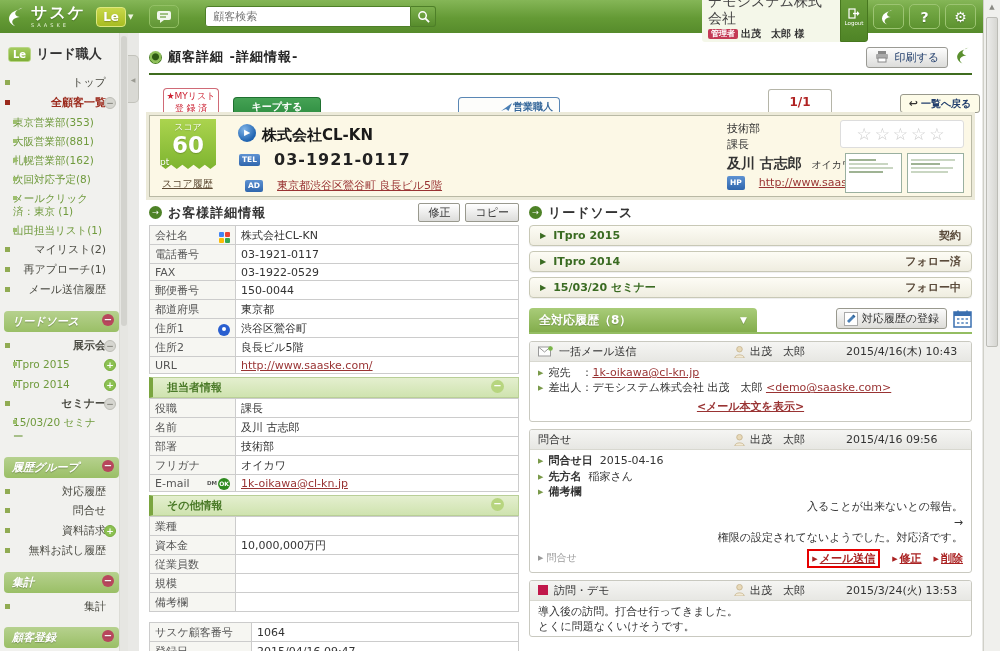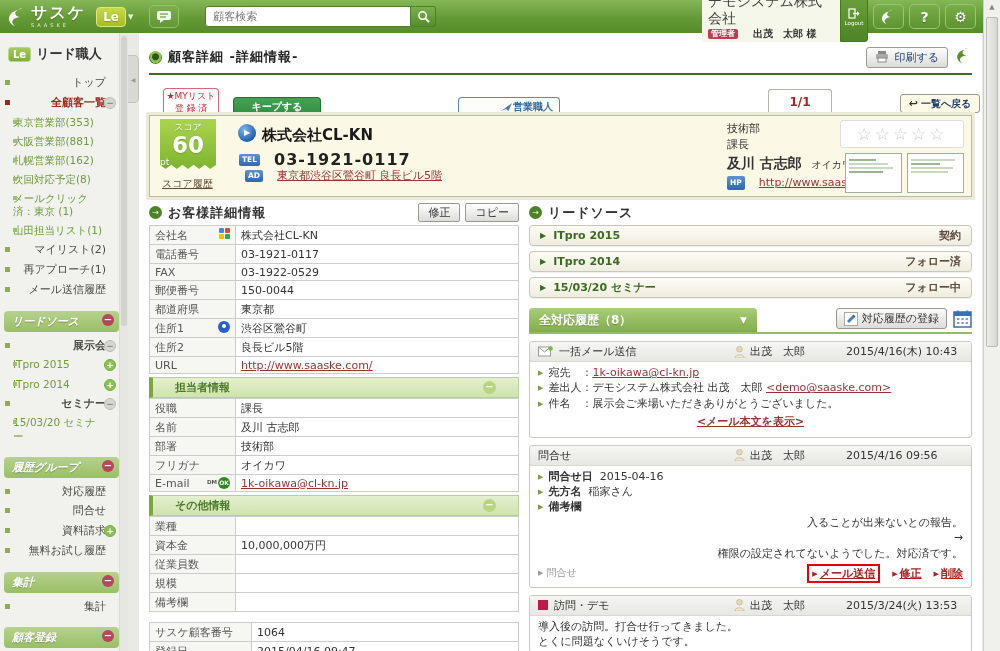--- a/index.html
+++ b/index.html
@@ -21,21 +21,21 @@
     background:linear-gradient(#7cb04d,#629636); display:flex; align-items:center; justify-content:center; }
   .search-wrap { margin-left:26px; display:flex; align-items:center; }
   .search-input { width:206px; height:21px; border:1px solid #4e7f28; border-radius:3px 0 0 3px; padding:0 7px; font-size:11px; color:#555;
     font-family:"DejaVu Sans","Liberation Sans",sans-serif; }
   .search-btn { width:25px; height:21px; border:1px solid #4e7f28; border-left:none; border-radius:0 3px 3px 0;
     background:linear-gradient(#7cb04d,#578c2c); display:flex; align-items:center; justify-content:center; }
   .top-right { margin-left:auto; display:flex; align-items:center; gap:5px; }
   .account { display:flex; }
   .account-box { background:#f4f7e9; border-radius:3px 0 0 3px; padding:2px 6px; width:138px; line-height:1.25; }
   .account-company { font-size:14px; color:#444; }
-  .account-line2 { display:flex; align-items:center; gap:15px; }
+  .account-line2 { display:flex; align-items:center; gap:3px; }
   .role-badge { background:#c43a56; color:#fff; font-size:8px; padding:0 3px; border-radius:2px; font-weight:bold; }
   .account-user { font-size:10px; font-weight:bold; color:#333; }
   .logout-btn { width:28px; background:linear-gradient(#6da23d,#4f8426); border-radius:0 3px 3px 0; display:flex; flex-direction:column;
     align-items:center; justify-content:center; color:#fff; border:1px solid #47771f; }
   .logout-label { font-size:5.5px; margin-top:1px; }
   .icon-btn { width:31px; height:25px; border:1px solid #9cc472; border-radius:5px; background:linear-gradient(#79ad4a,#5d9330);
     display:flex; align-items:center; justify-content:center; color:#fff; font-weight:bold; font-size:14px; text-shadow:0 1px 1px rgba(0,0,0,.25); }
 
   
   .sidebar { position:absolute; top:33px; left:0; width:128px; bottom:0; background:#f1f1ee; z-index:5; }
@@ -94,21 +94,21 @@
     clip-path:polygon(0 0,100% 0,100% 88%,90% 96%,80% 88%,70% 96%,60% 88%,50% 96%,40% 88%,30% 96%,20% 88%,10% 96%,0 88%);
     text-shadow:0 1px 1px rgba(0,0,0,.2); }
   .ribbon-label { font-size:9px; padding-top:2px; }
   .ribbon-value { font-size:23px; font-weight:bold; line-height:1; }
   .ribbon-unit { font-size:9px; text-align:left; padding-right:8px; }
   .score-history { position:absolute; left:12px; top:61px; font-size:10px; color:#5d4a33; }
   .play-icon { position:absolute; left:88px; top:8px; width:18px; height:18px; border-radius:50%;
     background:radial-gradient(circle at 35% 30%, #7fb4e8, #1f63b0 70%); color:#fff; font-size:8px; text-align:center; line-height:18px; cursor:pointer; }
   .company-name { position:absolute; left:112px; top:10px; font-size:15px; font-weight:bold; color:#1a1a1a; }
   .tel-row { position:absolute; left:89px; top:34px; display:flex; align-items:center; }
-  .ad-row { position:absolute; left:89px; top:52px; display:flex; align-items:center;padding-left:6px; }
+  .ad-row { position:absolute; left:89px; top:62px; display:flex; align-items:center;padding-left:6px; }
   .bluebadge { display:inline-block; background:linear-gradient(#5e92d2,#2f66ad); color:#fff; font-size:7.5px; font-weight:bold;
     padding:1.5px 3px; border-radius:2px; margin-right:14px; }
   .tel-num { font-size:16px; font-weight:bold; color:#222; letter-spacing:1px; }
   .rlink { color:#993333; }
   .card-right { position:absolute; left:577px; top:5px; line-height:1.45; font-size:11px; color:#333; }
   .person-name { font-size:14px; font-weight:bold; }
   .person-kana { font-size:10px; margin-left:6px; }
   .hp-row { display:flex; align-items:center; margin-top:2px; }
   .stars-box { position:absolute; right:7px; top:4px; width:124px; height:28px; background:#fff; border:1px solid #ddd; border-radius:3px;
     color:#ccc; font-size:17px; text-align:center; line-height:26px; letter-spacing:3px; cursor:pointer; }
@@ -124,31 +124,31 @@
   .sec-heading { display:flex; align-items:center; height:21px; margin-bottom:2px; }
   .heading-icon { width:13px; height:13px; border-radius:50%; background:#4e8227; color:#fff; font-size:8px; line-height:13px; text-align:center; margin-right:6px; }
   .heading-text { font-size:13px; font-weight:bold; color:#333; letter-spacing:1px; }
   .hbtns { margin-left:auto; display:flex; gap:5px; }
   .sbtn { font-size:11px; padding:1px 9px; background:linear-gradient(#fff,#dcdcda); border:1px solid #99998e; border-radius:2px; color:#333; cursor:pointer; }
 
   table.det { width:100%; border-collapse:collapse; font-size:11px; table-layout:fixed; }
   table.det td { border:1px solid #ccc; padding:1.5px 5px; height:16px; overflow:hidden; white-space:nowrap; }
   td.lbl { width:86px; background:#f6f6f2; color:#555; }
   td.val { background:#fff; color:#333; }
-  .lblflex { display:flex; align-items:flex-start; }
+  .lblflex { display:flex; align-items:flex-end; }
   .lblflex .spc { margin-left:auto; }
   .g-icon { width:11px; height:11px; display:inline-grid; grid-template-columns:5px 5px; gap:1px; }
   .g-icon i { width:5px; height:5px; border-radius:1px; }
   .pin-icon { width:12px; height:12px; border-radius:50%; background:#2a5fd0; position:relative; }
   .pin-icon::after { content:""; position:absolute; left:4px; top:3px; width:4px; height:4px; border-radius:50%; background:#fff; }
   .dmok { display:inline-flex; align-items:center; gap:1px; }
   .dm-lbl { font-size:5.5px; font-weight:bold; color:#555; line-height:1; }
   .ok-circ { width:12px; height:12px; border-radius:50%; background:#2e8a1f; color:#fff; font-size:6px; font-weight:bold; text-align:center; line-height:12px; }
   .subsec { margin-top:3px; background:linear-gradient(#e4efcf,#cfe3af); border:1px solid #b9cf97; border-left:4px solid #7aa53f;
-    color:#4a7a28; font-weight:bold; font-size:11px; padding:2px 22px; display:flex; align-items:center; }
+    color:#4a7a28; font-weight:bold; font-size:11px; padding:2px 14px; display:flex; align-items:flex-start; }
   .subsec-minus { margin-left:auto; width:13px; height:13px; border-radius:50%; background:#b7d57f; color:#fff; line-height:12px; text-align:center;
     font-size:10px; font-weight:bold; cursor:pointer; }
   .subsec-minus::after { content:"−"; }
   .meta { margin-top:10px; }
   .meta td.lbl { width:102px; }
 
   
   .lead-bar { height:21px; background:linear-gradient(#fdfcf5,#efede0); border:1px solid #c8c8b6; border-radius:4px; display:flex; align-items:center;
     padding:0 10px; margin-bottom:5px; box-shadow:0 1px 1px rgba(0,0,0,.07); cursor:pointer; }
   .lead-arrow { color:#3a6b22; font-size:8px; margin-right:7px; }
@@ -605,21 +605,20 @@
                 <path d="M0.8,12 C0.8,7.8 10.2,7.8 10.2,12 Z" fill="#f2ead6" stroke="#c0ad85" stroke-width=".7"></path>
               </svg>
             <span>出茂　太郎</span>
           </span>
           <span class="edate">2015/4/16(木) 10:43</span>
 
         </div>
         <div class="entry-body">
           <div class="fld"><span class="flabel">宛先　：</span><a class="rlink">1k-oikawa@cl-kn.jp</a></div>
           <div class="fld"><span class="flabel">差出人：</span><span>デモシステム株式会社 出茂　太郎 </span><a class="rlink">&lt;demo@saaske.com&gt;</a></div>
-          <div class="fld"><span class="flabel">件名　：</span><span>展示会ご来場いただきありがとうございました。</span></div>
           <div class="show-body"><a class="rlink">&lt;メール本文を表示&gt;</a></div>
         </div>
       </div>
 
       <div class="entry">
         <div class="entry-head">
           <span class="etype">
               <span>問合せ</span>
             </span>
           <span class="euser">

